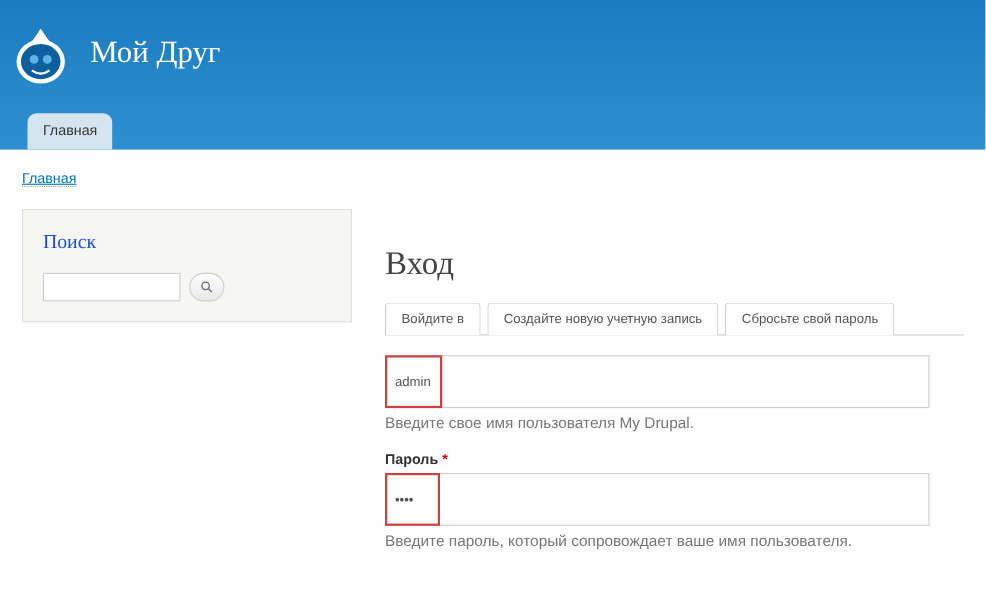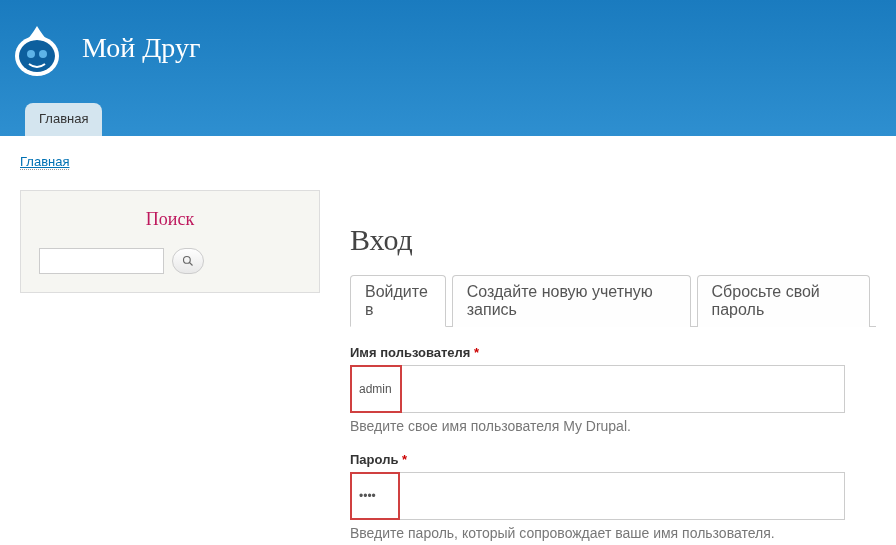--- a/index.html
+++ b/index.html
@@ -7,29 +7,29 @@
     .header { background: linear-gradient(to bottom, #1a7bbf 0%, #2485c7 50%, #2e8fd0 100%); padding: 18px 0 0 0; }
     .header-inner { display: flex; align-items: center; padding: 0 20px 25px 7px; }
     .logo { width: 60px; height: 60px; margin-right: 15px; }
     .site-name { color: #fff; font-size: 28px; font-weight: normal; font-family: Georgia, serif; }
     .nav-tabs-header { padding-left: 25px; }
     .nav-tab-header { display: inline-block; background: #d4e5ef; padding: 8px 14px 10px 14px; border-radius: 8px 8px 0 0; color: #333; font-size: 13px; text-decoration: none; font-family: Arial, sans-serif; }
     .breadcrumb { padding: 18px 0 0 20px; }
     .breadcrumb a { color: #0071B3; text-decoration: underline; border-bottom: 1px dotted #999; font-family: Arial, sans-serif; font-size: 13px; }
     .main-area { display: flex; padding: 20px; gap: 30px; align-items: flex-start; }
     .sidebar { width: 300px; border: 1px solid #ddd; padding: 18px; background: #f6f6f2; }
-    .sidebar h2 { font-family: Georgia, serif; font-weight: normal; font-size: 18px; color: #be185d; margin-bottom: 18px; text-align: center; }
+    .sidebar h2 { font-family: Georgia, serif; font-weight: normal; font-size: 18px; color: #1d4ed8; margin-bottom: 18px; }
     .search-row { display: flex; align-items: center; gap: 8px; }
     .search-input { width: 125px; height: 26px; border: 1px solid #ccc; padding: 2px 6px; font-size: 13px; }
     .search-btn { width: 32px; height: 26px; border: 1px solid #ccc; border-radius: 14px; background: linear-gradient(#fefefe, #e8e8e8); cursor: pointer; display: flex; align-items: center; justify-content: center; }
     .search-btn svg { width: 12px; height: 12px; }
     .content { flex: 1; padding-top: 5px; }
     .page-title { font-family: Georgia, serif; font-weight: normal; font-size: 30px; color: #444; margin-bottom: 18px; margin-top: 28px; }
     .tabs { display: flex; border-bottom: 1px solid #ccc; margin-bottom: 18px; }
-    .tab { border: 1px solid #ccc; border-bottom: none; padding: 7px 14px; margin-right: 6px; font-family: Arial, sans-serif; font-size: 16px; color: #555; background: #fefefe; border-radius: 4px 4px 0 0; cursor: pointer; position: relative; margin-bottom: -1px; }
+    .tab { border: 1px solid #ccc; border-bottom: none; padding: 7px 14px; margin-right: 6px; font-family: Arial, sans-serif; font-size: 12px; color: #555; background: #fefefe; border-radius: 4px 4px 0 0; cursor: pointer; position: relative; margin-bottom: -1px; }
     .tab.active { background: #fff; border-bottom: 1px solid #fff; }
     .form-item { margin-bottom: 18px; }
     .form-label { font-family: Arial, sans-serif; font-size: 13px; font-weight: bold; color: #333; display: block; margin-bottom: 5px; }
     .required { color: #c00; }
     .form-input { width: 100%; max-width: 495px; padding: 16px 8px; border: 1px solid #ccc; font-family: Arial, sans-serif; font-size: 12px; color: #555; }
     .help-text { font-family: Liberation Sans, sans-serif; font-size: 14px; color: #777; margin-top: 5px; }
     .submit-btn { border: 1px solid #ccc; background: linear-gradient(#fefefe, #ededed); padding: 7px 14px; font-family: Arial, sans-serif; font-size: 11px; color: #444; cursor: pointer; border-radius: 3px; }
     .submit-wrap { display: inline-block; outline: 2px solid #d04040; padding: 2px; margin-top: 30px; }
     .input-wrap { position: relative; display: block; width: 100%; max-width: 495px; }
     .input-highlight-box { position: absolute; border: 2px solid #d04040; pointer-events: none; top: 0; left: 0; height: 100%; }
@@ -77,24 +77,20 @@
   <main class="content">
     <h1 class="page-title">Вход</h1>
 
     <div class="tabs">
       <div class="tab active">Войдите в</div>
       <div class="tab">Создайте новую учетную запись</div>
       <div class="tab">Сбросьте свой пароль</div>
     </div>
 
     <div class="form-item">
-      <label class="form-label">
-        <span>Имя пользователя</span>
-        <span class="required">*</span>
-      </label>
       <div class="input-wrap">
         <input type="text" class="form-input" value="admin" style="">
         <div class="input-highlight-box" style="width:52px;"></div>
       </div>
       <div class="help-text">Введите свое имя пользователя My Drupal.</div>
     </div>
 
     <div class="form-item">
       <label class="form-label">
         <span>Пароль</span>

